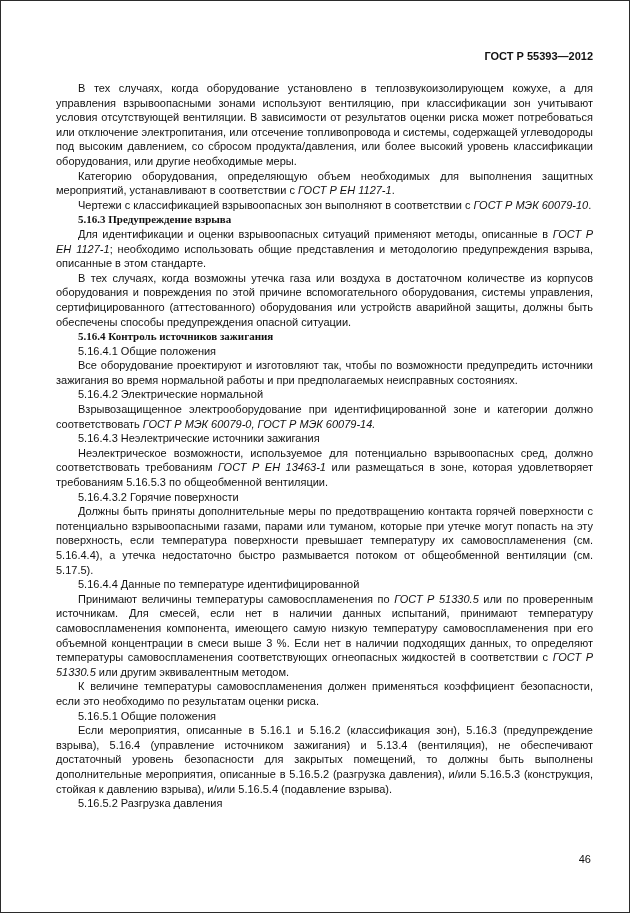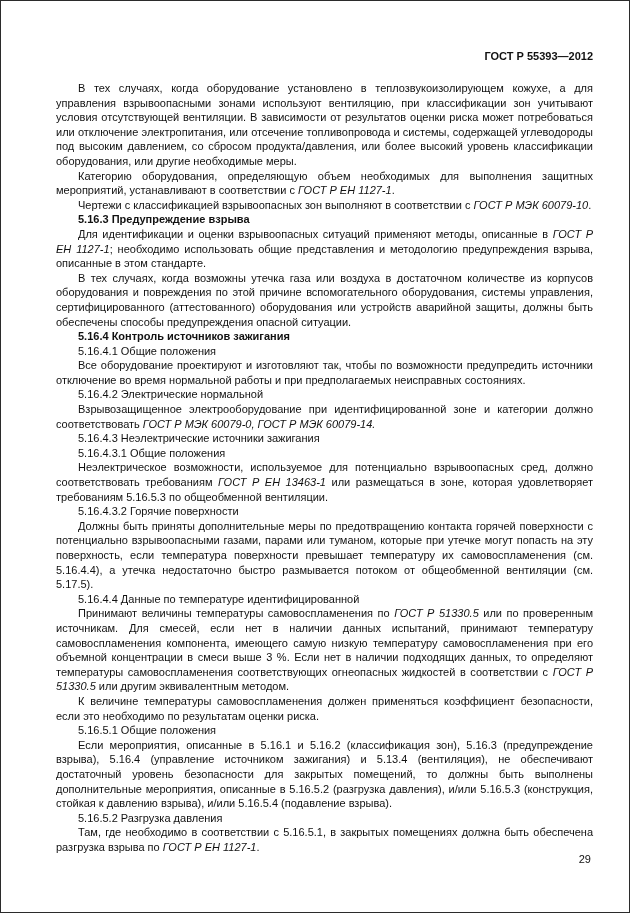--- a/index.html
+++ b/index.html
@@ -28,21 +28,21 @@
     margin-bottom: 18px;
   }
   .doc-body { width: 100%; margin-top: 15px; }
   .para {
     margin: 0;
     font-size: 11px;
     line-height: 14.6px;
     text-align: justify;
     text-indent: 22px;
   }
-  .para.heading { font-weight: bold; }
+  .para.heading { font-weight: bold; font-family: Liberation Serif, serif; }
   .italic { font-style: italic; }
   .page-footer {
     position: absolute;
     right: 38px;
     bottom: 46px;
     font-size: 11px;
     line-height: 14px;
   }
 </style>
 </head>
@@ -53,31 +53,29 @@
 
   <div class="doc-body">
       <p class="para body"><span>В тех случаях, когда оборудование установлено в теплозвукоизолирующем кожухе, а для управления взрывоопасными зонами используют вентиляцию, при классификации зон учитывают условия отсутствующей вентиляции. В зависимости от результатов оценки риска может потребоваться или отключение электропитания, или отсечение топливопровода и системы, содержащей углеводороды под высоким давлением, со сбросом продукта/давления, или более высокий уровень классификации оборудования, или другие необходимые меры.</span></p>
       <p class="para body"><span>Категорию оборудования, определяющую объем необходимых для выполнения защитных мероприятий, устанавливают в соответствии с </span><span class="italic">ГОСТ Р ЕН 1127-1</span><span>.</span></p>
       <p class="para body"><span>Чертежи с классификацией взрывоопасных зон  выполняют в соответствии с </span><span class="italic">ГОСТ Р МЭК 60079-10</span><span>.</span></p>
       <p class="para heading"><span>5.16.3 Предупреждение взрыва</span></p>
       <p class="para body"><span>Для идентификации и оценки взрывоопасных ситуаций применяют методы, описанные в </span><span class="italic">ГОСТ Р ЕН 1127-1</span><span>; необходимо использовать общие представления и методологию предупреждения взрыва, описанные в этом стандарте.</span></p>
       <p class="para body"><span>В тех случаях, когда возможны утечка газа или воздуха в достаточном количестве из корпусов оборудования и повреждения по этой причине вспомогательного оборудования, системы управления, сертифицированного (аттестованного) оборудования или устройств аварийной защиты, должны быть обеспечены способы предупреждения опасной ситуации.</span></p>
       <p class="para heading"><span>5.16.4 Контроль источников зажигания</span></p>
       <p class="para body"><span>5.16.4.1 Общие положения</span></p>
-      <p class="para body"><span>Все оборудование проектируют и изготовляют так, чтобы по возможности предупредить источники отключение во время нормальной работы и при предполагаемых неисправных состояниях.</span></p>
+      <p class="para body"><span>Все оборудование проектируют и изготовляют так, чтобы по возможности предупредить источники зажигания во время нормальной работы и при предполагаемых неисправных состояниях.</span></p>
       <p class="para body"><span>5.16.4.2 Электрические нормальной</span></p>
       <p class="para body"><span>Взрывозащищенное электрооборудование при идентифицированной зоне и категории должно соответствовать </span><span class="italic">ГОСТ Р МЭК 60079-0, ГОСТ Р МЭК 60079-14.</span></p>
       <p class="para body"><span>5.16.4.3 Неэлектрические источники зажигания</span></p>
-      <p class="para body"><span>5.16.4.3.1 Общие положения</span></p>
       <p class="para body"><span>Неэлектрическое возможности, используемое для потенциально взрывоопасных сред, должно соответствовать требованиям </span><span class="italic">ГОСТ Р ЕН 13463-1</span><span> или размещаться в зоне, которая удовлетворяет требованиям 5.16.5.3 по общеобменной вентиляции.</span></p>
       <p class="para body"><span>5.16.4.3.2 Горячие поверхности</span></p>
       <p class="para body"><span>Должны быть приняты дополнительные меры по предотвращению контакта  горячей поверхности с потенциально взрывоопасными газами, парами или туманом, которые при утечке могут попасть на эту поверхность, если температура поверхности превышает температуру их самовоспламенения (см. 5.16.4.4), а утечка недостаточно быстро размывается потоком от общеобменной вентиляции (см. 5.17.5).</span></p>
       <p class="para body"><span>5.16.4.4 Данные по температуре идентифицированной</span></p>
       <p class="para body"><span>Принимают  величины  температуры самовоспламенения по </span><span class="italic">ГОСТ Р 51330.5</span><span> или по проверенным источникам. Для смесей, если нет в наличии данных  испытаний, принимают температуру самовоспламенения компонента, имеющего самую низкую температуру самовоспламенения при его объемной концентрации  в смеси выше 3 %. Если нет в наличии подходящих данных, то определяют температуры самовоспламенения соответствующих огнеопасных жидкостей в соответствии с </span><span class="italic">ГОСТ Р 51330.5</span><span> или другим эквивалентным методом.</span></p>
       <p class="para body"><span>К величине температуры самовоспламенения должен применяться коэффициент безопасности, если это необходимо по результатам оценки риска.</span></p>
       <p class="para body"><span>5.16.5.1 Общие положения</span></p>
       <p class="para body"><span>Если  мероприятия,  описанные  в  5.16.1  и  5.16.2 (классификация зон), 5.16.3 (предупреждение взрыва), 5.16.4 (управление источником зажигания) и 5.13.4 (вентиляция), не обеспечивают достаточный уровень  безопасности  для закрытых  помещений,  то должны  быть  выполнены дополнительные мероприятия,  описанные в  5.16.5.2  (разгрузка давления), и/или  5.16.5.3  (конструкция, стойкая к давлению взрыва), и/или 5.16.5.4 (подавление взрыва).</span></p>
       <p class="para body"><span>5.16.5.2 Разгрузка давления</span></p>
-      <p class="para body"><span>Там, где необходимо в соответствии с 5.16.5.1, в закрытых помещениях должна быть обеспечена разгрузка взрыва по </span><span class="italic">ГОСТ Р ЕН 1127-1</span><span>.</span></p>
     </div>
 
-  <div class="page-footer">29</div>
+  <div class="page-footer">46</div>
 </div>
 
 </body></html>

